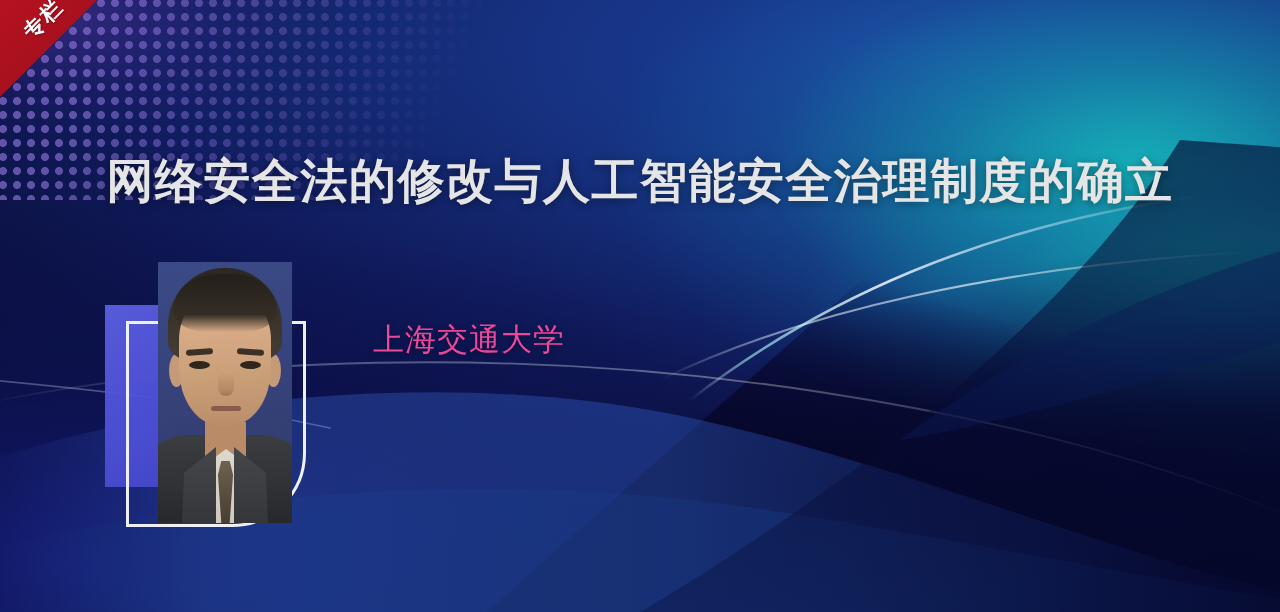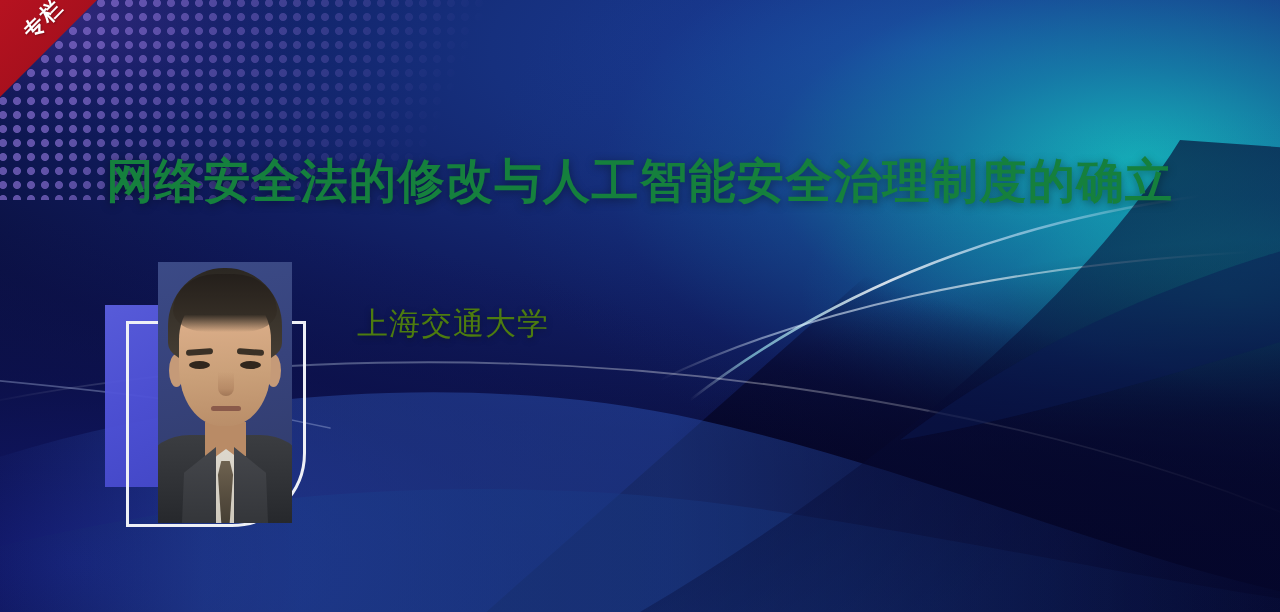--- a/index.html
+++ b/index.html
@@ -128,21 +128,21 @@
   }
 
   
 
   .title {
     position: absolute;
     left: 0;
     right: 0;
     top: 122px;
     text-align: center;
-    color: #15803d;
+    color: #e5e5e5;
     font-size: 47px;
     font-weight: 700;
     letter-spacing: 1.5px;
     line-height: 1.2;
     white-space: nowrap;
     text-shadow: 0 2px 10px rgba(0,0,0,0.42);
     z-index: 30;
   }
 
   
@@ -352,26 +352,26 @@
     color: #ffffff;
     font-size: 31px;
     font-weight: 400;
     letter-spacing: 1px;
     line-height: 1;
     margin: 0 0 33px 0;
     text-shadow: 0 2px 6px rgba(0,0,0,0.35);
   }
 
   .speaker-org {
-    color: #4d7c0f;
+    color: #ec4899;
     font-size: 31px;
     font-weight: 400;
     letter-spacing: 1px;
     line-height: 1;
-    margin: 0;
+    margin: 16px;
     text-shadow: 0 2px 6px rgba(0,0,0,0.35);
   }
 </style>
 </head>
 <body>
 
 <div id="slide">
 
   <div class="bg-layer bg-base"></div>
   <div class="bg-layer bg-teal"></div>

